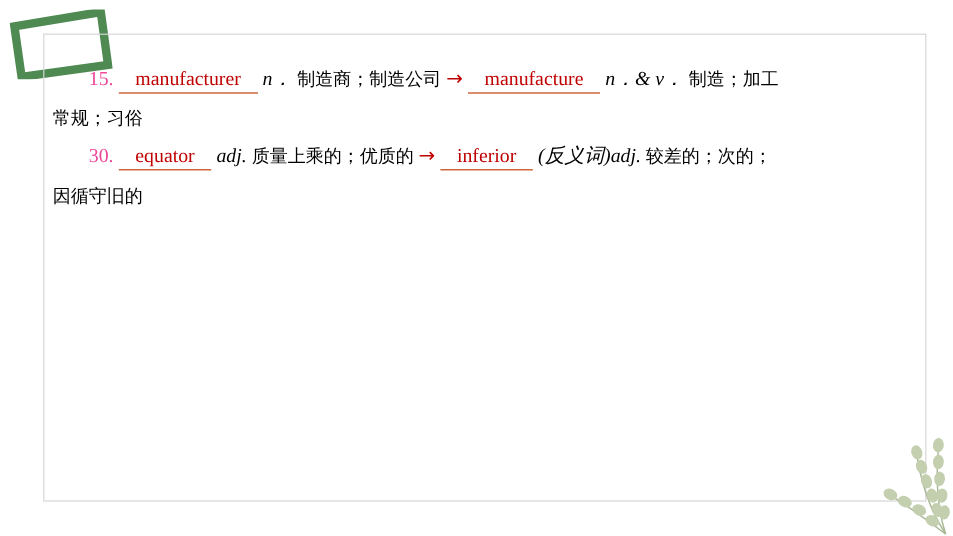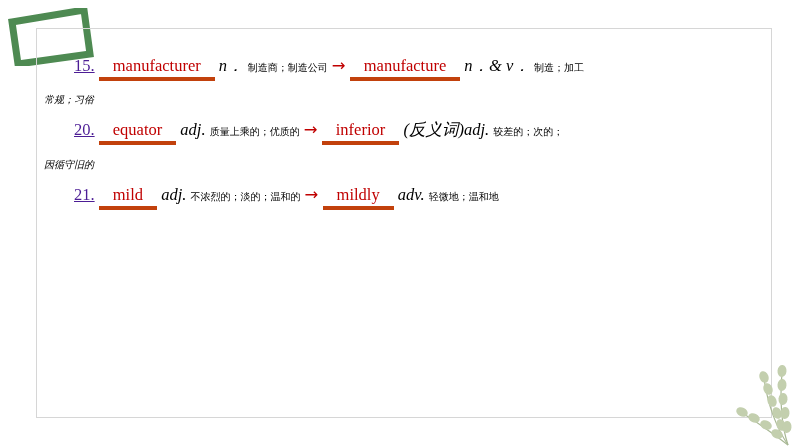--- a/index.html
+++ b/index.html
@@ -49,44 +49,42 @@
     font-size: 16.5px;
     line-height: 1.95;
     color: #000000;
     white-space: nowrap;
   }
   .line.indent {
     padding-left: 30px;
   }
   .line.noindent {
     padding-left: 0px;
-    font-style: italic;
   }
   .num {
-    color: #4c1d95;
-    text-decoration: underline;
+    color: #ec4899;
   }
   
   .redword {
     color: #c00000;
-    border-bottom: 4px solid #c2410c;
+    border-bottom: 1px solid #c2410c;
     padding: 0 5px 1px 5px;
     display: inline-block;
     line-height: 1.15;
   }
   .redword.wide {
     padding: 0 14px 1px 14px;
   }
   .pos {
     font-style: italic;
     font-family: "Liberation Serif", serif;
   }
   .cn {
     font-family: "DejaVu Sans", sans-serif;
-    font-size: 10px;
+    font-size: 15px;
   }
   .arrow {
     color: #c00000;
     font-family: "DejaVu Sans", sans-serif;
   }
   
   .plant {
     position: absolute;
     right: 0px;
     bottom: 0px;
@@ -120,43 +118,33 @@
     </div>
 
     <div class="line noindent">
       <span class="cn">常规；习俗</span>
     </div>
 
 
 
 
     <div class="line indent">
-      <span class="num">20.</span>
+      <span class="num">30.</span>
       <span class="redword wide">equator</span>
       <span class="pos">adj.</span>
       <span class="cn">质量上乘的；优质的</span>
       <span class="arrow">→</span>
       <span class="redword wide">inferior</span>
       <span class="pos">(反义词)adj.</span>
       <span class="cn">较差的；次的；</span>
     </div>
     <div class="line noindent">
       <span class="cn">因循守旧的</span>
     </div>
 
-    <div class="line indent">
-      <span class="num">21.</span>
-      <span class="redword wide">mild</span>
-      <span class="pos">adj.</span>
-      <span class="cn">不浓烈的；淡的；温和的</span>
-      <span class="arrow">→</span>
-      <span class="redword wide">mildly</span>
-      <span class="pos">adv.</span>
-      <span class="cn">轻微地；温和地</span>
-    </div>
 
   </div>
 
   <svg class="plant" viewBox="0 0 110 130" xmlns="http://www.w3.org/2000/svg">
     <g stroke="#a8b894" stroke-width="1.2" fill="none">
       <path d="M104 128 C92 110 84 88 80 62"></path>
       <path d="M104 128 C96 104 96 80 98 56"></path>
       <path d="M104 128 C88 116 72 104 58 96"></path>
     </g>
     <g fill="#c3cfae">

